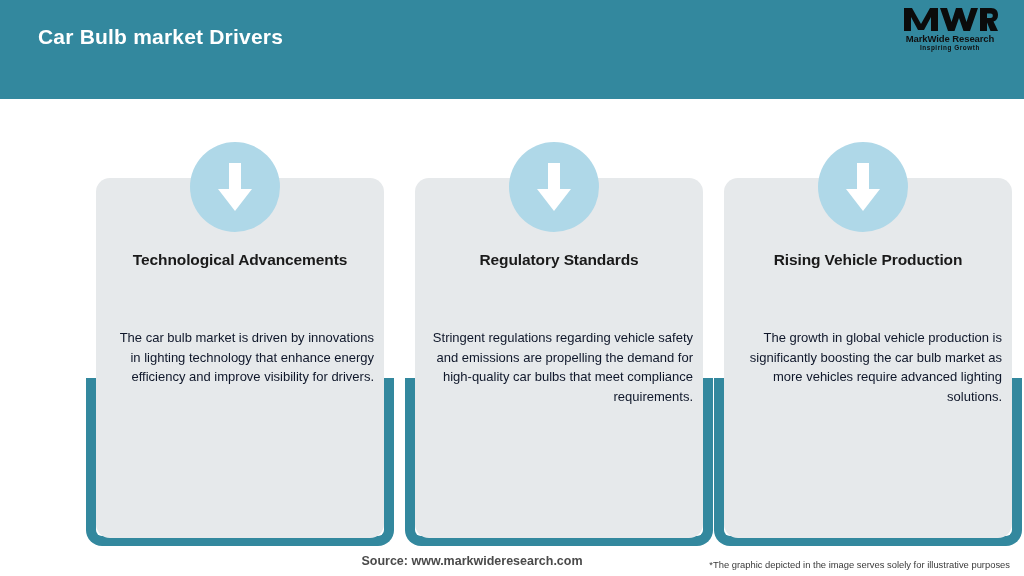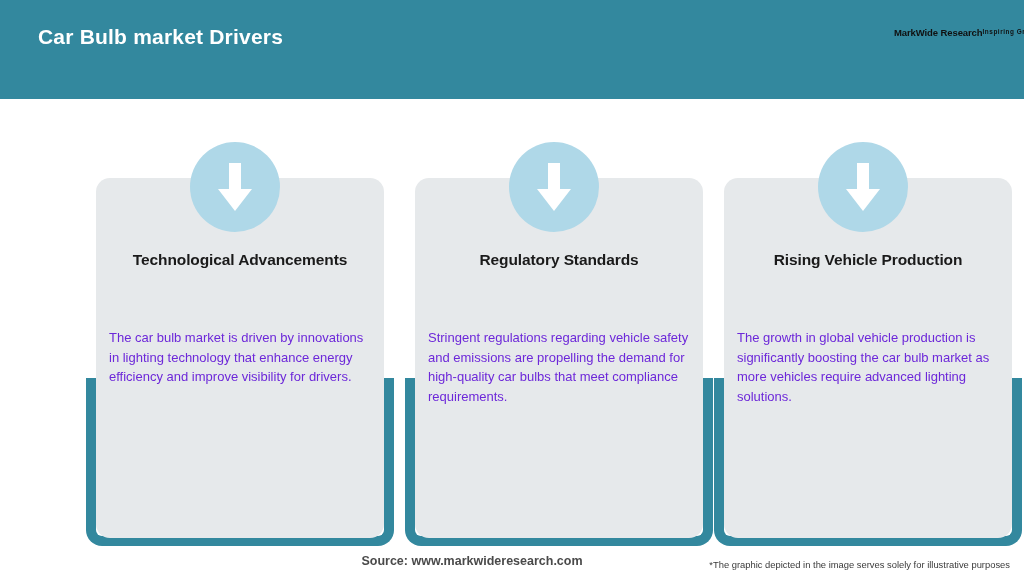--- a/index.html
+++ b/index.html
@@ -36,21 +36,21 @@
   }
 
   
   .logo {
     position: absolute;
     right: 18px;
     top: 6px;
     width: 112px;
     height: 52px;
     display: flex;
-    flex-direction: row;
+    flex-direction: column;
     align-items: center;
     justify-content: flex-start;
   }
   .logo-mark {
     height: 27px;
     width: 96px;
     display: block;
   }
   .logo-name {
     font-size: 9.5px;
@@ -143,22 +143,22 @@
     letter-spacing: -0.1px;
   }
 
   .card-body {
     position: absolute;
     left: 39px;
     top: 328px;
     width: 265px;
     font-size: 13px;
     line-height: 19.6px;
-    color: #6d28d9;
-    text-align: left;
+    color: #0f172a;
+    text-align: right;
   }
 
   
   .footer-source {
     position: absolute;
     left: 0;
     top: 554px;
     width: 944px;
     text-align: center;
     font-size: 12.5px;

